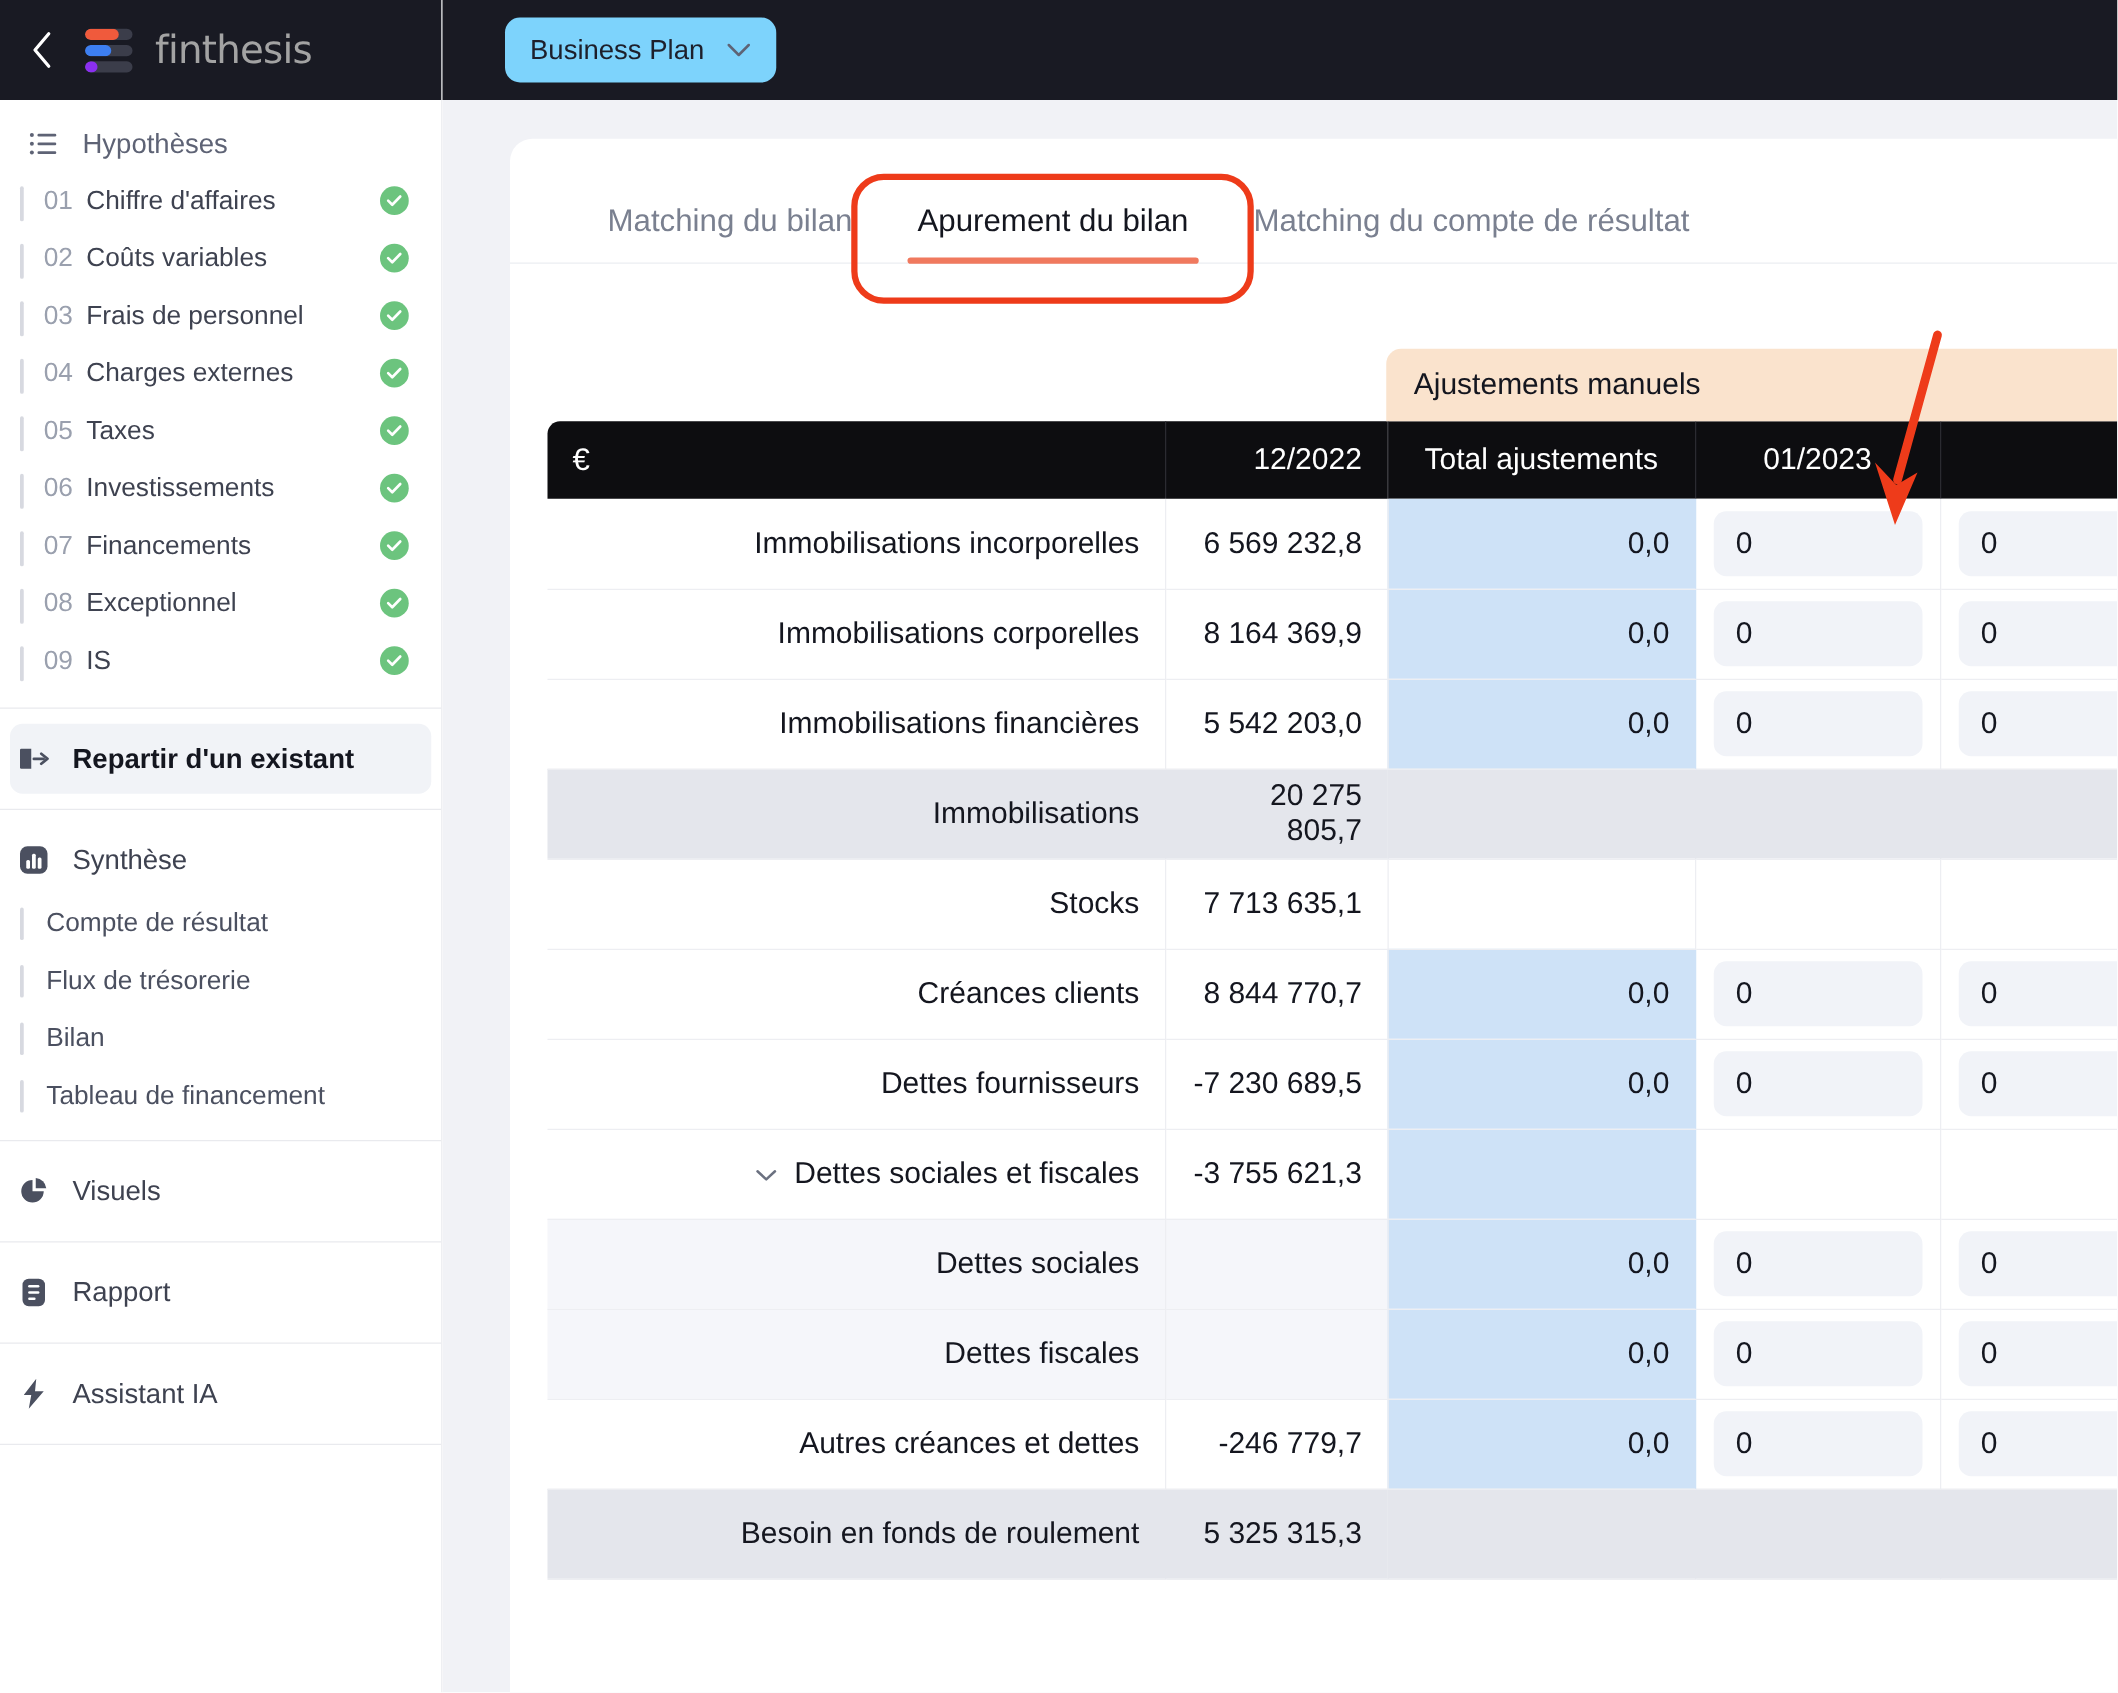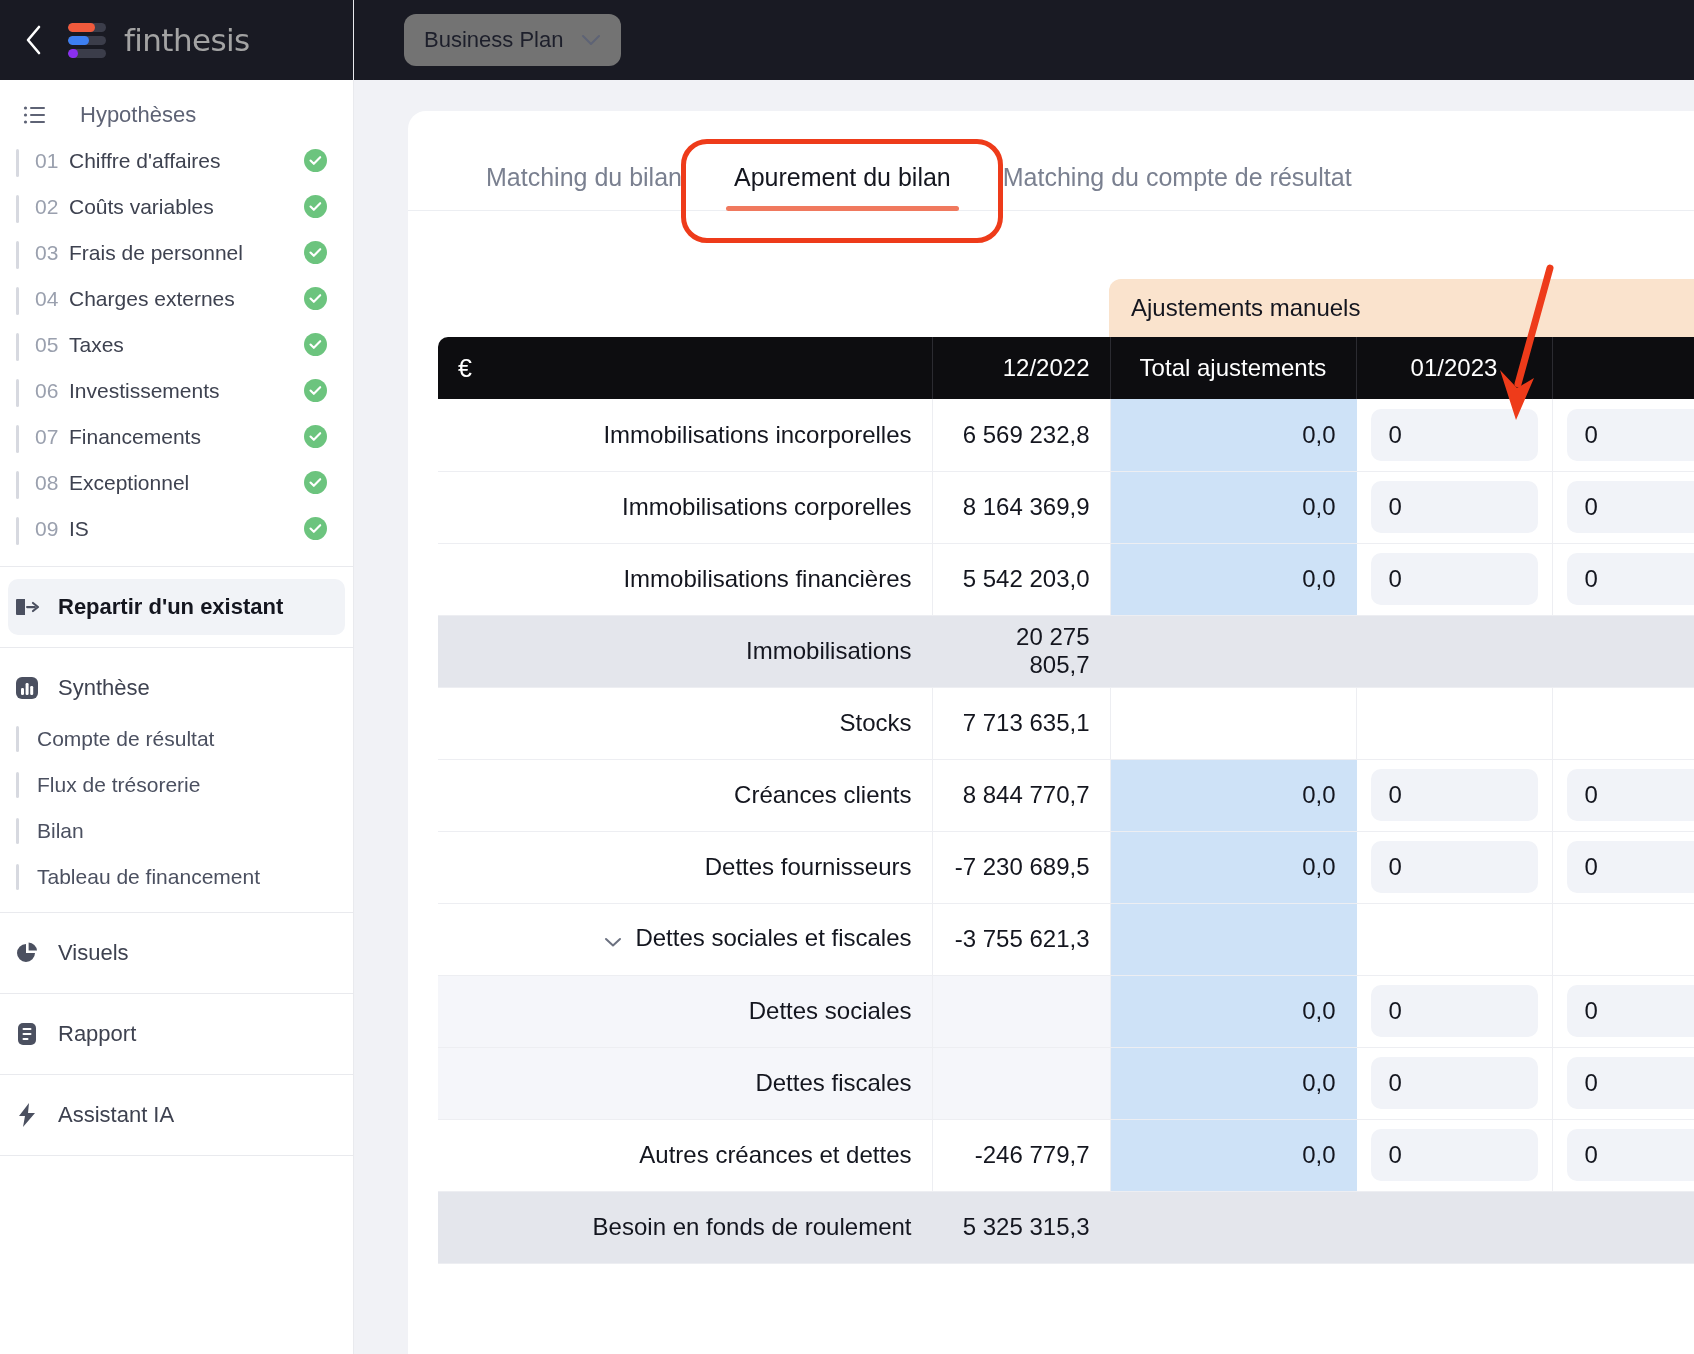--- a/index.html
+++ b/index.html
@@ -37,21 +37,21 @@
   .lb2 i { width: 56%; background: #3d7ff2; }
   .lb3 i { width: 26%; background: #8b2ff0; }
   .logo-text {
     color: #a3a3a3; font-size: 31px; letter-spacing: -0.6px; font-weight: 400;
     font-family: "DejaVu Sans", sans-serif;
   }
 
   .sb-scroll { flex: 1 1 auto; overflow: hidden; }
 
   .sb-group-title {
-    display: flex; align-items: center; gap: 32px;
+    display: flex; align-items: center; gap: 18px;
     padding: 22px 20px 12px 22px;
     color: #5e6375; font-size: 22px;
   }
   .sb-icon { width: 26px; height: 26px; display:flex; align-items:center; justify-content:center; flex:0 0 26px; }
 
   .hyp-item {
     display: flex; align-items: flex-start;
     margin: 0 16px; padding: 9px 10px 9px 0;
     position: relative; cursor: pointer;
   }
@@ -81,21 +81,21 @@
   .sb-sub .rail { width: 3px; height: 26px; background: #d7d9e0; border-radius: 2px; margin-right: 18px; flex: 0 0 3px; }
   .sb-sub span { color: #4b5060; font-size: 21px; }
 
   
   .main { flex: 1 1 auto; display: flex; flex-direction: column; min-width: 0; background:#fff; }
   .topbar {
     height: 80px; background: #191a23; flex: 0 0 80px;
     display: flex; align-items: center; padding-left: 50px;
   }
   .plan-select {
-    background: #737373; border-radius: 12px;
+    background: #7dd3fc; border-radius: 12px;
     height: 52px; padding: 0 20px;
     display: flex; align-items: center; gap: 18px;
     cursor: pointer;
   }
   .plan-select span { font-size: 22px; color: #1d1f2b; }
 
   .content-area {
     flex: 1 1 auto; background: #f1f2f6;
     padding: 31px 0 0 54px; min-height: 0; overflow: hidden;
   }

